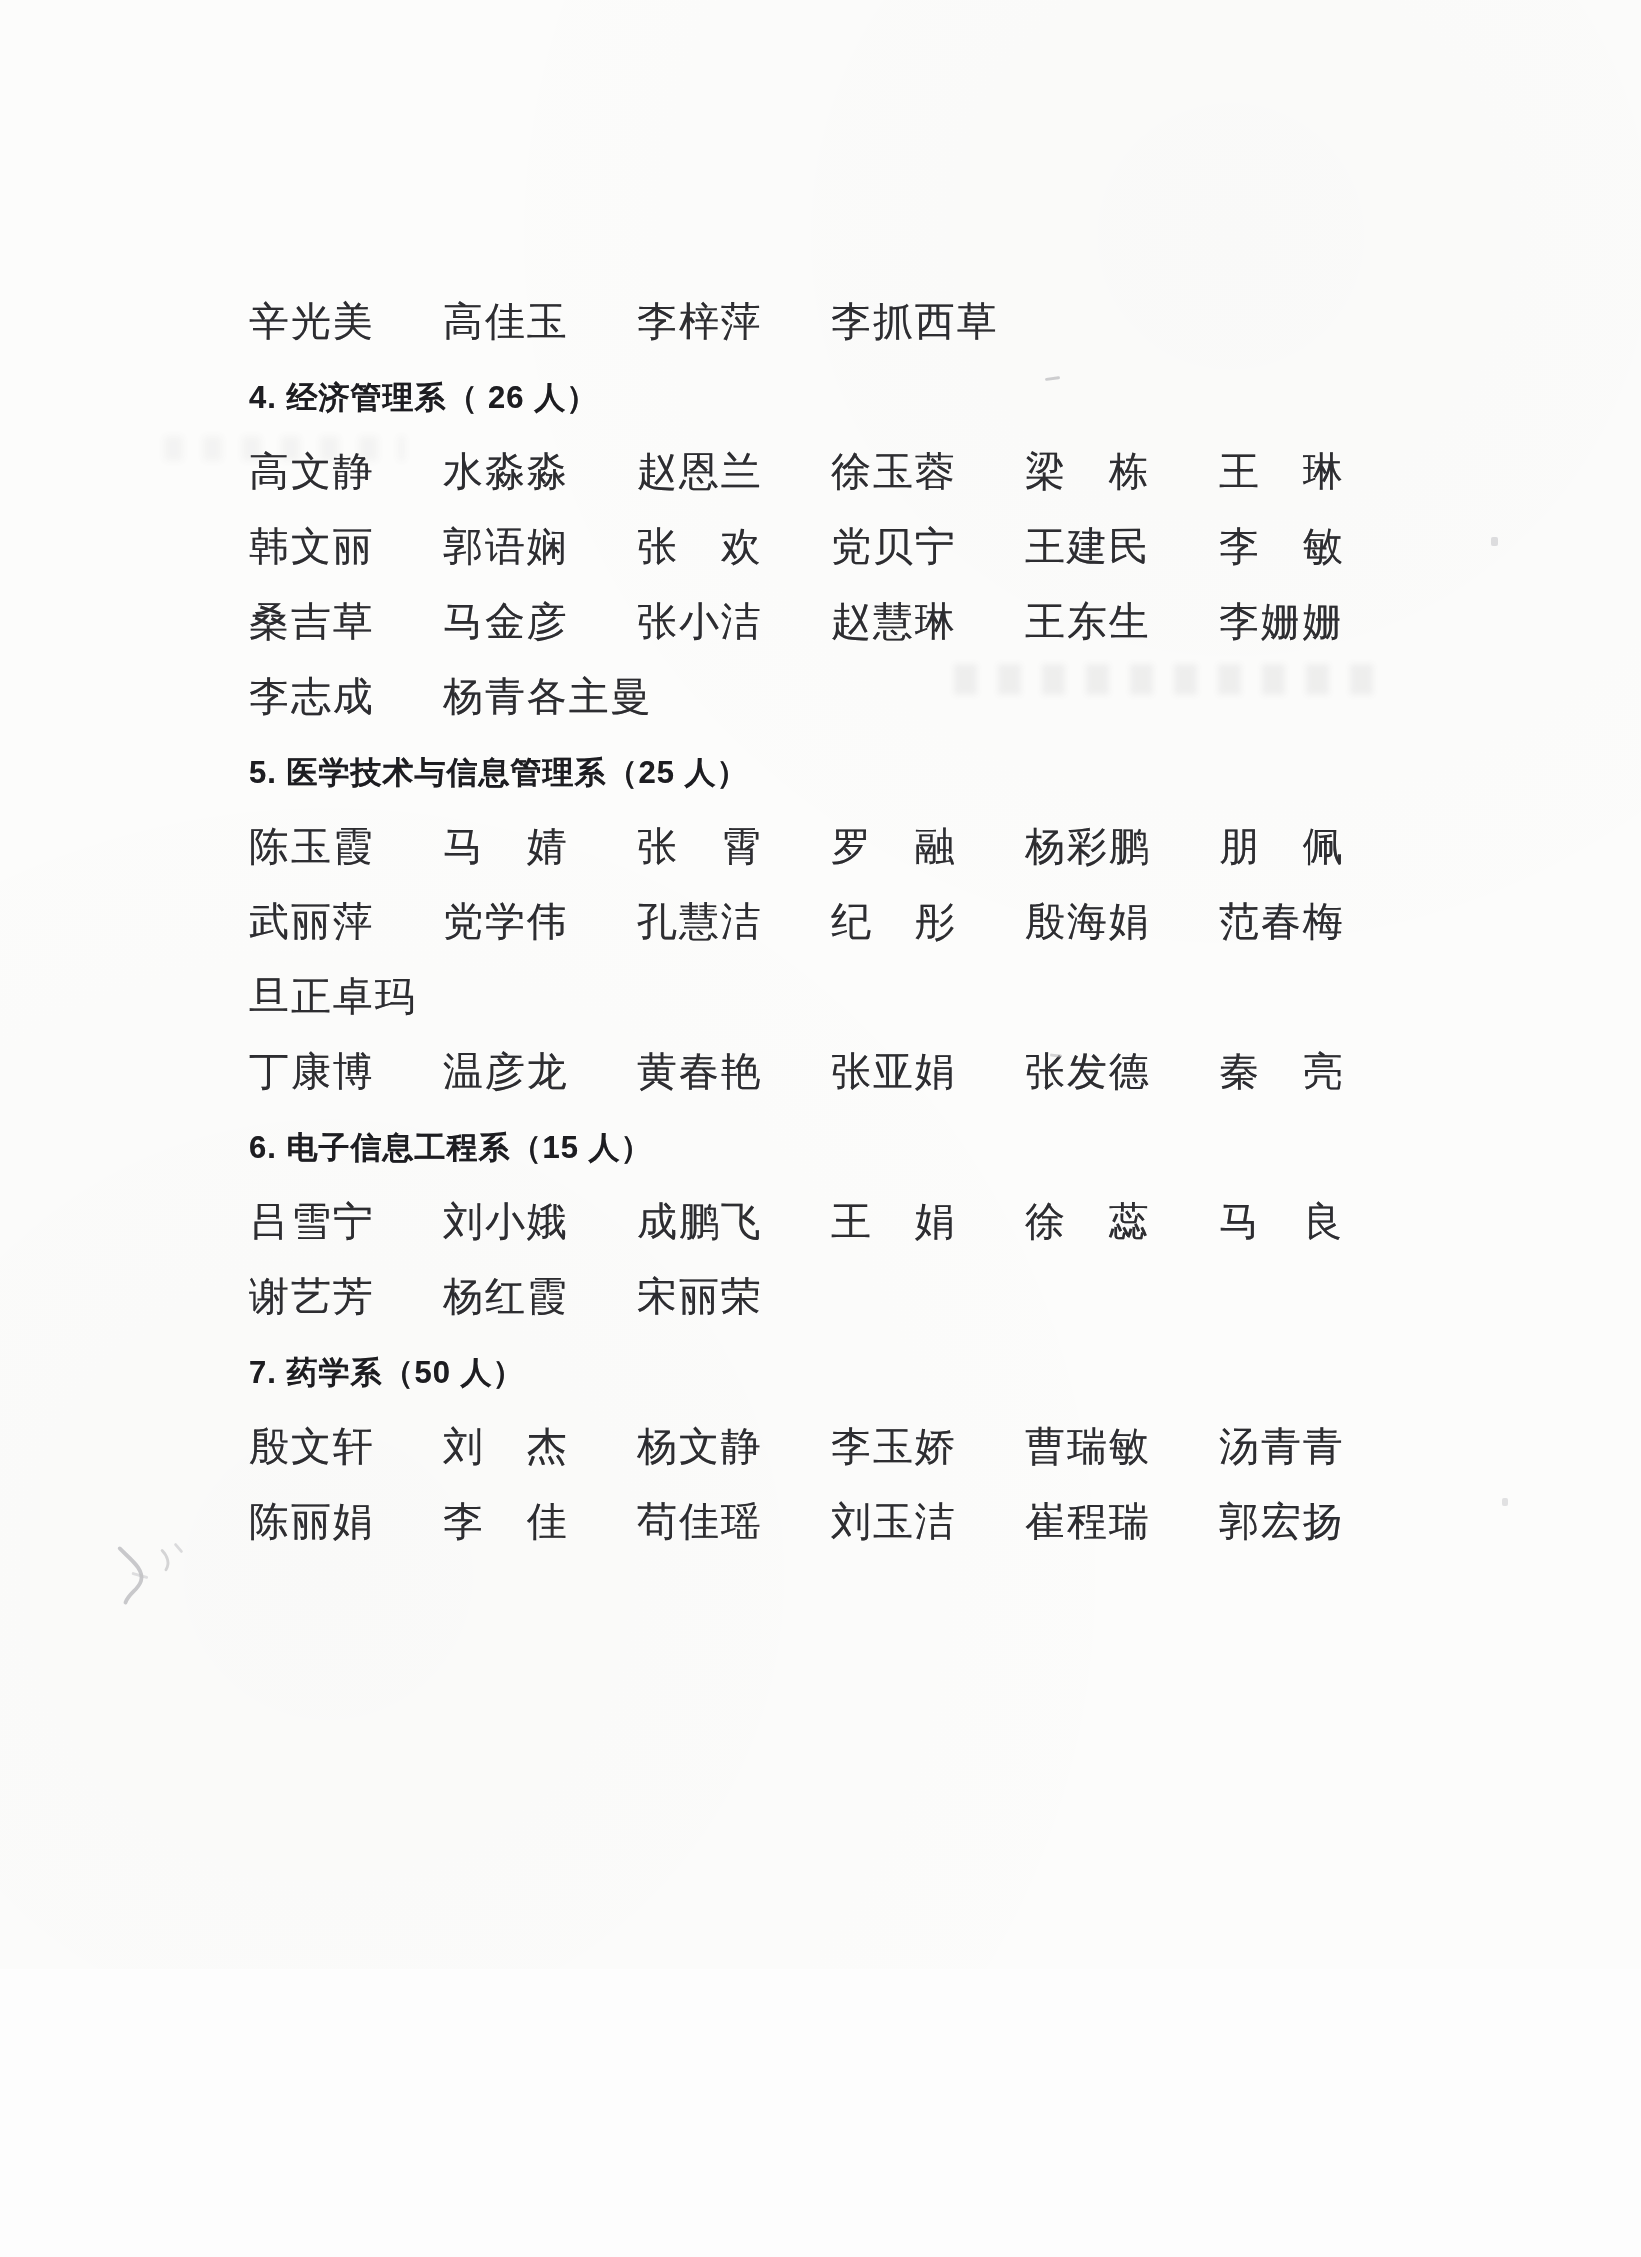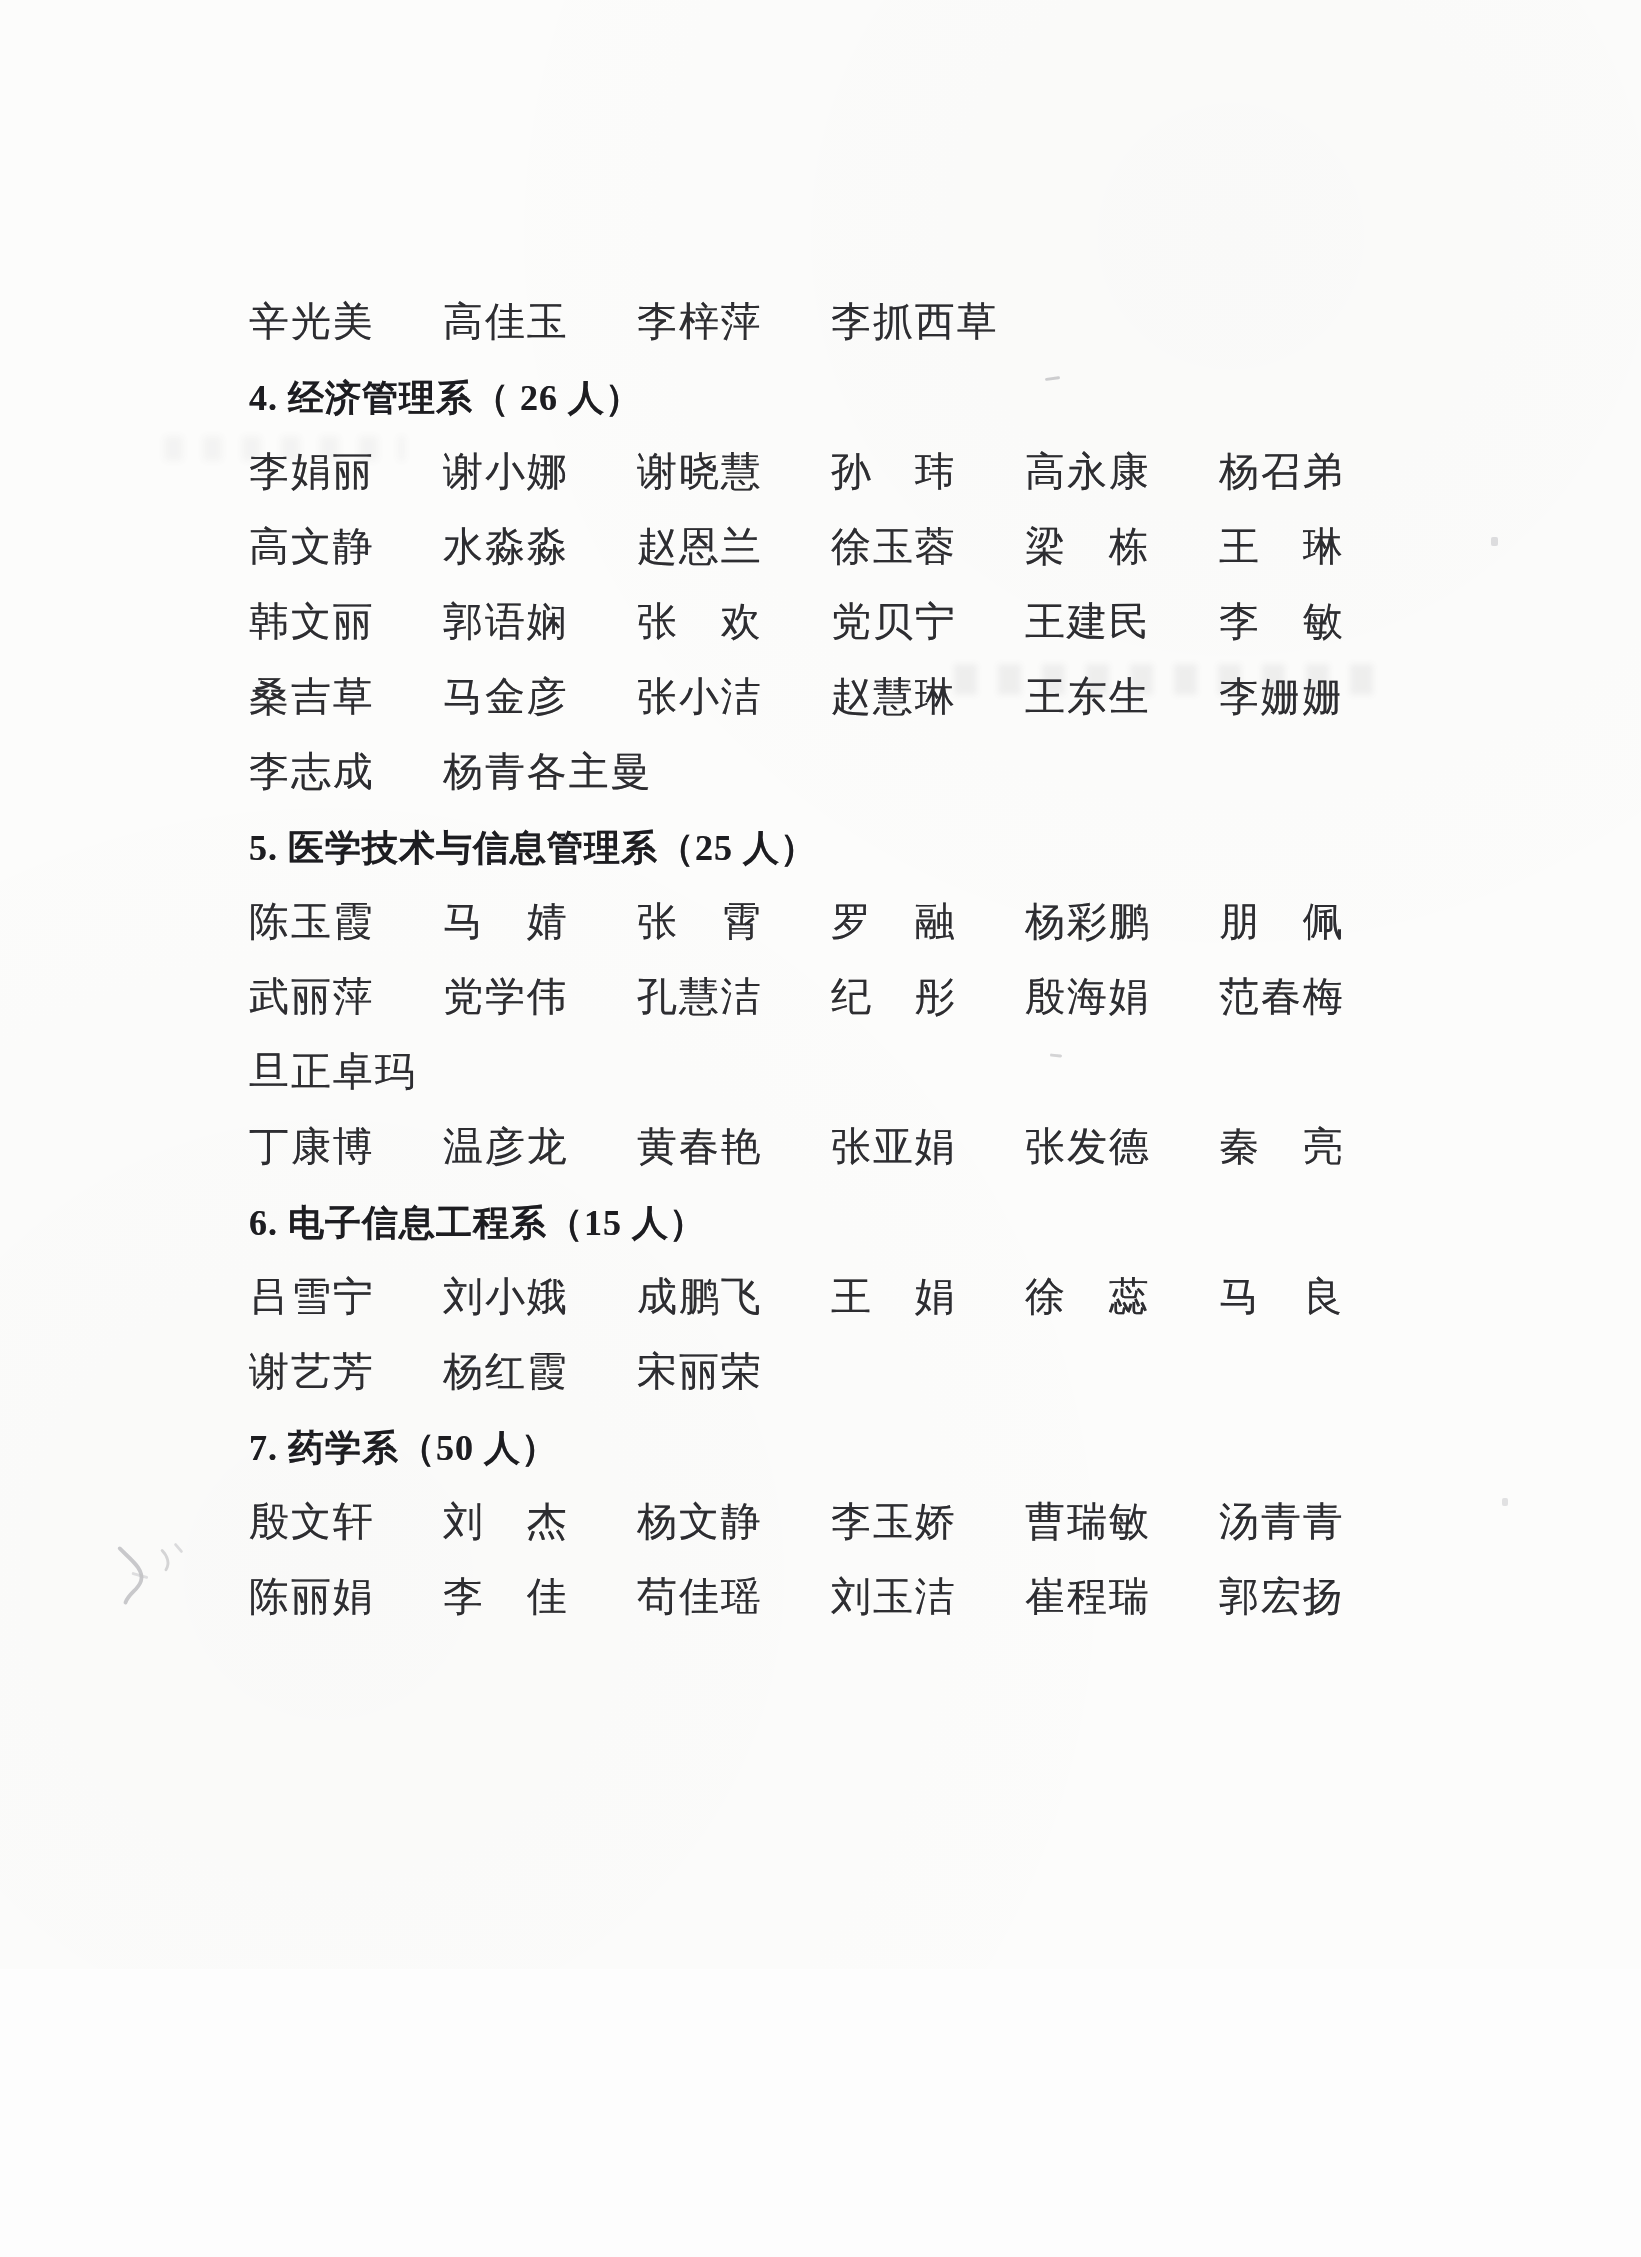--- a/index.html
+++ b/index.html
@@ -34,23 +34,23 @@
     flex: 0 0 194px;
     font-size: 40px;
     line-height: 50px;
     letter-spacing: 1.9px;
     white-space: nowrap;
     color: #2d2d31;
     text-shadow: 0 0 0.6px rgba(20,20,25,0.45);
   }
   .section-heading {
     height: 75px;
-    font-family: Liberation Serif, serif;
+    font-family: Liberation Sans, sans-serif;
     font-weight: 700;
-    font-size: 36px;
+    font-size: 31px;
     line-height: 52px;
     letter-spacing: 1px;
     color: #1d1d21;
     text-shadow: 0 0 0.6px rgba(10,10,15,0.5);
     white-space: nowrap;
   }
   .footer {
     position: absolute;
     left: 253px;
     top: 2022px;
@@ -105,28 +105,20 @@
 <div class="page">
 
   <div class="content" id="content">
       <div class="name-row">
         <span class="name-cell">辛光美</span>
         <span class="name-cell">高佳玉</span>
         <span class="name-cell">李梓萍</span>
         <span class="name-cell">李抓西草</span>
       </div>
       <div class="section-heading">4. 经济管理系（ 26 人）</div>
-      <div class="name-row">
-        <span class="name-cell">李娟丽</span>
-        <span class="name-cell">谢小娜</span>
-        <span class="name-cell">谢晓慧</span>
-        <span class="name-cell">孙　玮</span>
-        <span class="name-cell">高永康</span>
-        <span class="name-cell">杨召弟</span>
-      </div>
       <div class="name-row">
         <span class="name-cell">高文静</span>
         <span class="name-cell">水淼淼</span>
         <span class="name-cell">赵恩兰</span>
         <span class="name-cell">徐玉蓉</span>
         <span class="name-cell">梁　栋</span>
         <span class="name-cell">王　琳</span>
       </div>
       <div class="name-row">
         <span class="name-cell">韩文丽</span>

